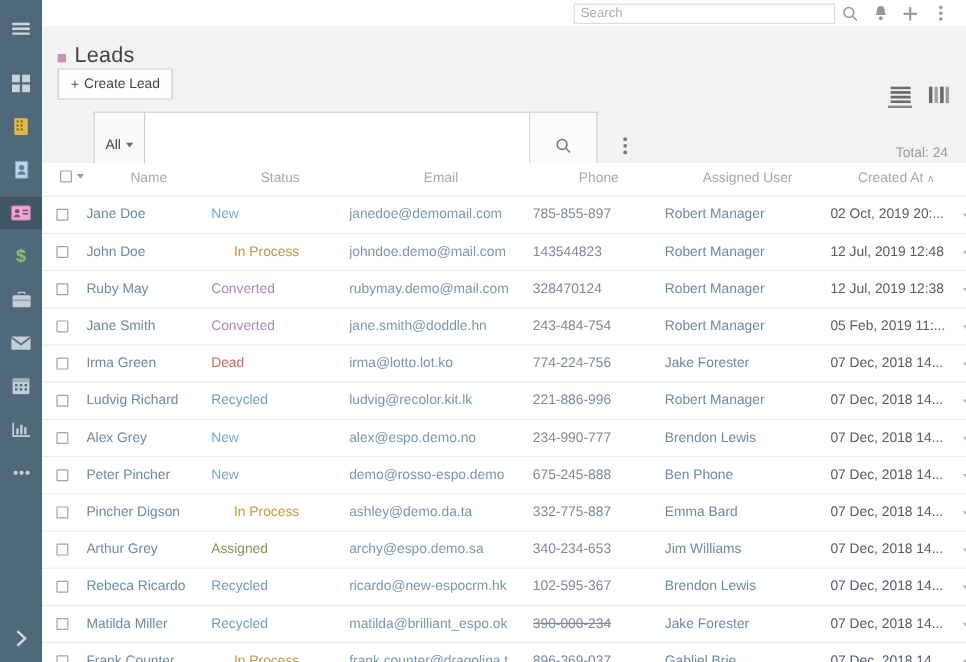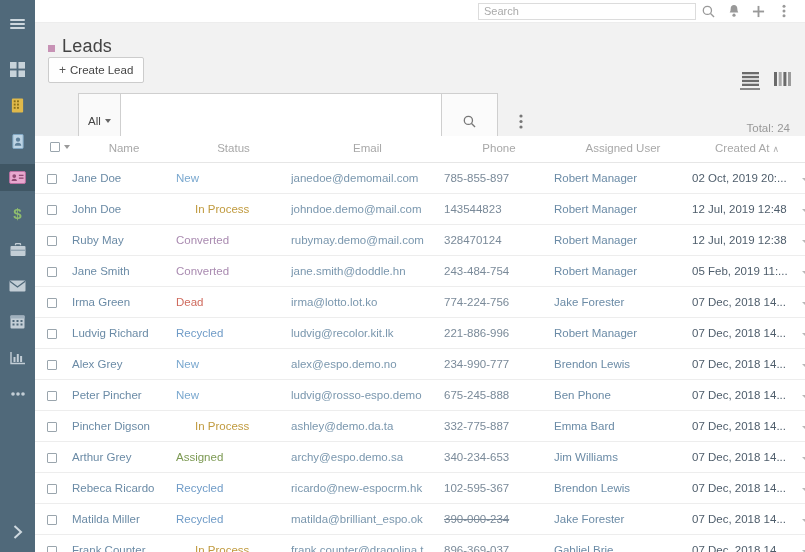--- a/index.html
+++ b/index.html
@@ -459,21 +459,21 @@
               <td class="c-email"><a class="email-link">alex@espo.demo.no</a></td>
               <td class="c-phone"><span class="phone-val">234-990-777</span></td>
               <td class="c-user"><a class="user-link">Brendon Lewis</a></td>
               <td class="c-date"><span class="date-val">07 Dec, 2018 14...</span></td>
               <td class="c-menu"><span class="row-caret"></span></td>
             </tr>
             <tr>
               <td class="c-check"><span class="cb"></span></td>
               <td class="c-name"><a class="cell-link">Peter Pincher</a></td>
               <td class="c-status"><span class="st-new">New</span></td>
-              <td class="c-email"><a class="email-link">ludvig@rosso-espo.demo</a></td>
+              <td class="c-email"><a class="email-link">demo@rosso-espo.demo</a></td>
               <td class="c-phone"><span class="phone-val">675-245-888</span></td>
               <td class="c-user"><a class="user-link">Ben Phone</a></td>
               <td class="c-date"><span class="date-val">07 Dec, 2018 14...</span></td>
               <td class="c-menu"><span class="row-caret"></span></td>
             </tr>
             <tr>
               <td class="c-check"><span class="cb"></span></td>
               <td class="c-name"><a class="cell-link">Pincher Digson</a></td>
               <td class="c-status"><span class="st-inprocess">In Process</span></td>
               <td class="c-email"><a class="email-link">ashley@demo.da.ta</a></td>

